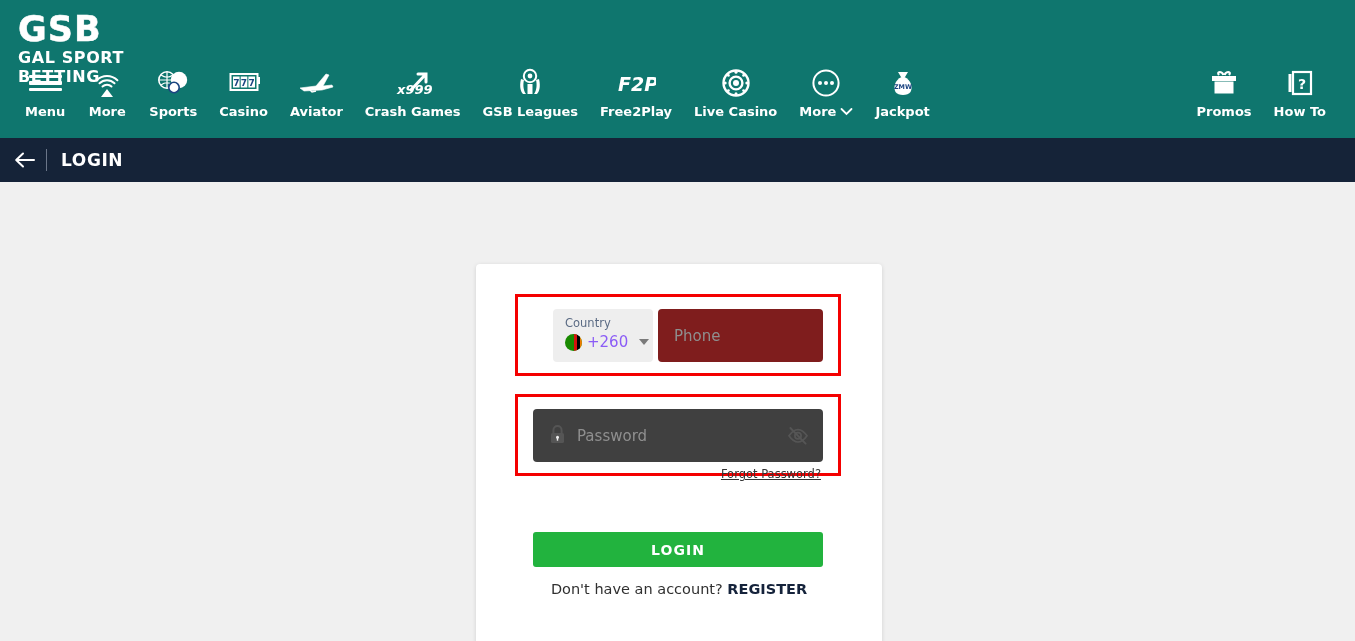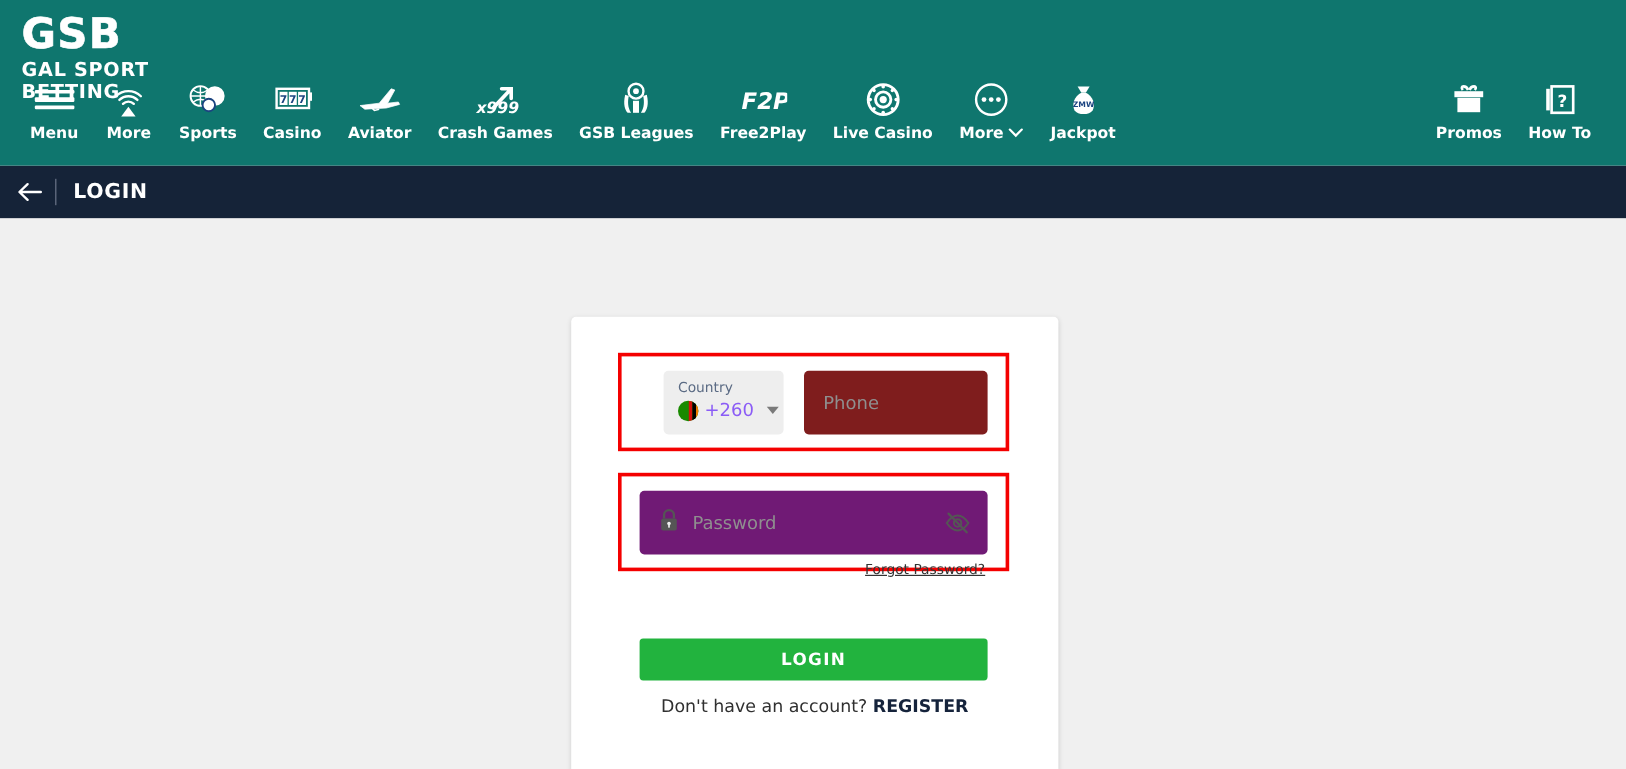--- a/index.html
+++ b/index.html
@@ -147,21 +147,21 @@
     pointer-events: none;
   }
   .hl-phone  { left: 39px; top: 30px;  width: 326px; height: 82px; }
   .hl-pass   { left: 39px; top: 130px; width: 326px; height: 82px; }
 
   .row-phone {
     position: absolute;
     left: 57px; top: 45px;
     width: 290px; height: 53px;
     display: flex;
-    gap: 17px;
+    gap: 5px;
     padding-left: 20px;
   }
   .country-box {
     width: 100px;
     background: #eeeeee;
     border-radius: 4px;
     padding: 7px 8px 0 12px;
     cursor: pointer;
     position: relative;
   }
@@ -211,21 +211,21 @@
   .ph-text {
     font-size: 15px;
     color: #8f8f8f;
     font-family: "DejaVu Sans", sans-serif;
   }
 
   .row-pass {
     position: absolute;
     left: 57px; top: 145px;
     width: 290px; height: 53px;
-    background: #701a75;
+    background: #404040;
     border-radius: 4px;
     display: flex;
     align-items: center;
     padding: 0 14px 0 16px;
   }
   .pass-ph {
     font-size: 15px;
     color: #8f8f8f;
     margin-left: 11px;
     flex: 1;

